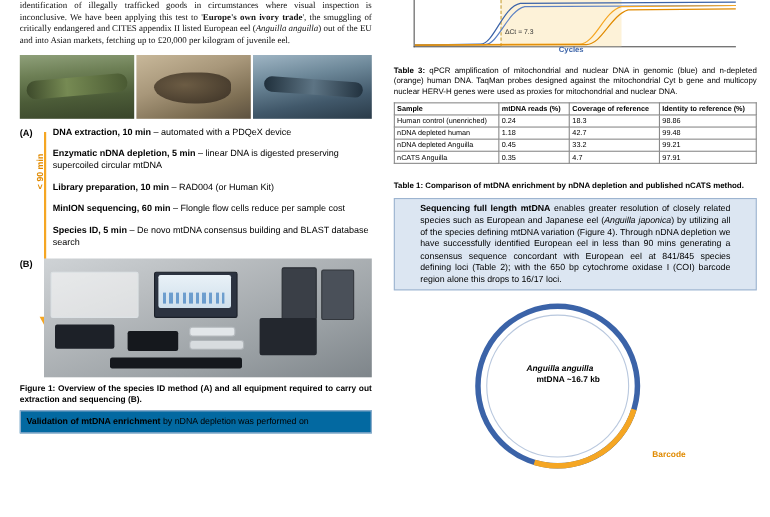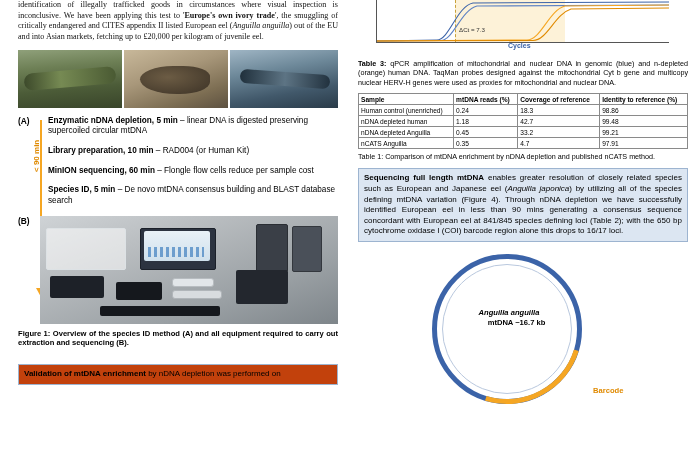--- a/index.html
+++ b/index.html
@@ -45,41 +45,41 @@
   .pb-box3{left:196px;top:54px;width:52px;height:34px;background:#23272e;}
   .pb-tub{left:6px;top:12px;width:78px;height:40px;background:rgba(255,255,255,.55);border:1px solid #dde2e5;}
   .pb-phone{left:216px;top:8px;width:30px;height:46px;background:#3a3f47;border:1px solid #2a2e34;}
   .pb-phone2{left:252px;top:10px;width:28px;height:44px;background:#4a5059;border:1px solid #33373d;}
   .pb-tube{left:132px;top:62px;width:40px;height:7px;background:#e2e6e9;border:1px solid #b7bcc0;border-radius:3px;}
   .pb-tube2{left:132px;top:74px;width:48px;height:7px;background:#d8dcdf;border:1px solid #b0b5b9;border-radius:3px;}
   .pb-grip{left:60px;top:90px;width:120px;height:10px;background:#15181d;border-radius:2px;}
 
   .fig1cap{margin-top:5px;font-size:7.6px;line-height:1.3;text-align:justify;font-family:"Liberation Sans",sans-serif;font-weight:bold;}
 
-  .valid-box{margin-top:16px;background:#c2410c;border:0.8px solid #9db4d0;padding:4px 5px;font-size:8px;line-height:1.32;text-align:justify;font-family:"Liberation Sans",sans-serif;}
+  .valid-box{margin-top:5px;background:#0369a1;border:0.8px solid #9db4d0;padding:4px 5px;font-size:8px;line-height:1.32;text-align:justify;font-family:"Liberation Sans",sans-serif;}
   .valid-box b{font-weight:bold;}
 
   
   .fig3{width:330px;height:56px;position:relative;background:#fff;border-bottom:1px solid #fff;overflow:hidden;}
   .f3-plot{position:absolute;left:18px;top:0;width:292px;height:42px;border-left:1px solid #555;border-bottom:1px solid #555;}
   .f3-curve{position:absolute;bottom:0;height:100%;width:100%;}
   .f3-shade{position:absolute;left:78px;top:0;width:110px;height:100%;background:#fdf2d8;}
   .f3-dash{position:absolute;left:78px;top:0;width:0;height:100%;border-left:1px dashed #c8a23b;}
   .f3-ct{position:absolute;left:82px;top:26px;font-size:6.2px;color:#333;font-family:"Liberation Sans",sans-serif;}
   .f3-xlab{position:absolute;left:150px;top:42px;font-size:7px;font-weight:bold;color:#3b63a8;font-family:"Liberation Sans",sans-serif;}
   .fig3cap{margin-top:2px;font-size:7.2px;line-height:1.3;text-align:justify;font-family:"Liberation Sans",sans-serif;}
   .fig3cap .bold{font-weight:bold;}
 
   table.t1{margin-top:6px;border-collapse:collapse;width:330px;font-size:6.6px;font-family:"Liberation Sans",sans-serif;}
   table.t1 th,table.t1 td{border:0.7px solid #8a8a8a;padding:1.5px 2px;vertical-align:top;}
   table.t1 th{font-weight:bold;text-align:left;}
   table.t1 td.num{text-align:left;}
-  .t1cap{margin-top:3px;font-size:7.2px;line-height:1.3;text-align:justify;font-family:"Liberation Sans",sans-serif;font-weight:normal;}
-
-  .seq-box{margin-top:7px;background:#dce6f2;border:0.8px solid #9db4d0;padding:4px 5px;font-size:8px;line-height:1.32;text-align:justify;font-family:"Liberation Sans",sans-serif;}
+  .t1cap{margin-top:15px;font-size:7.2px;line-height:1.3;text-align:justify;font-family:"Liberation Sans",sans-serif;font-weight:bold;}
+
+  .seq-box{margin-top:7px;background:#dce6f2;border:0.8px solid #9db4d0;padding:4px 23px;font-size:8px;line-height:1.32;text-align:justify;font-family:"Liberation Sans",sans-serif;}
   .seq-box b{font-weight:bold;}
   .seq-box i{font-style:italic;}
 
   .fig4{margin-top:8px;position:relative;width:330px;height:150px;}
   .circle{position:absolute;left:74px;top:4px;width:150px;height:150px;border-radius:50%;border:5px solid #3b63a8;box-sizing:border-box;}
   .circle-inner{position:absolute;left:84px;top:14px;width:130px;height:130px;border-radius:50%;border:1.2px solid #b9c8de;box-sizing:border-box;}
   .c-label{position:absolute;left:96px;top:58px;width:110px;text-align:center;font-size:7.6px;font-family:"Liberation Sans",sans-serif;font-style:italic;font-weight:bold;line-height:1.3;}
   .c-label span.reg{font-style:normal;font-weight:bold;padding-left:15px;}
   .barcode-lab{position:absolute;left:235px;top:136px;font-size:7.6px;font-weight:bold;color:#E08A00;font-family:"Liberation Sans",sans-serif;}
   .barcode-arc{position:absolute;left:74px;top:4px;width:150px;height:150px;border-radius:50%;border:5px solid transparent;border-bottom-color:#F5A623;box-sizing:border-box;transform:rotate(-28deg);}
@@ -108,20 +108,23 @@
     <div class="panelA">
       <div class="pan-label">(A)</div>
 
       <div class="arrow-wrap">
         <div class="arrow-line"></div>
         <div class="arrow-head"></div>
         <div class="arrow-text">&lt; 90 min</div>
       </div>
 
       <div class="steps">
+        <div class="step">
+          <span class="hd">DNA extraction, 10 min</span><span class="rest"> – automated with a PDQeX device</span>
+        </div>
         <div class="step">
           <span class="hd">Enzymatic nDNA depletion, 5 min</span><span class="rest"> – linear DNA is digested preserving supercoiled circular mtDNA</span>
         </div>
         <div class="step">
           <span class="hd">Library preparation, 10 min</span><span class="rest"> – RAD004 (or Human Kit)</span>
         </div>
         <div class="step">
           <span class="hd">MinION sequencing, 60 min</span><span class="rest"> – Flongle flow cells reduce per sample cost</span>
         </div>
         <div class="step">

